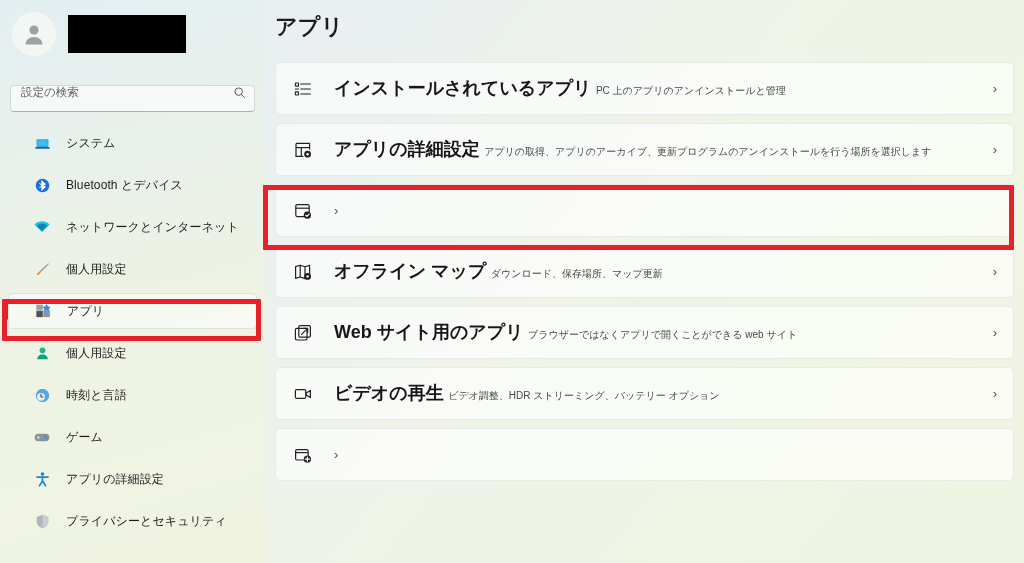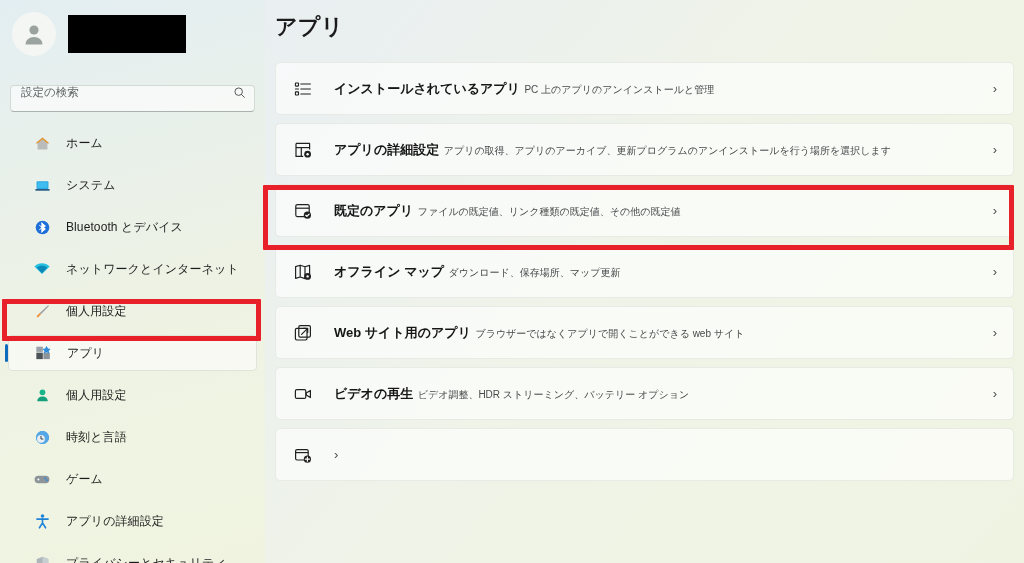--- a/index.html
+++ b/index.html
@@ -165,21 +165,21 @@
     width: 22px; height: 22px;
     flex: none;
     display: flex;
     align-items: center;
     justify-content: center;
     margin-right: 20px;
     color: #202020;
   }
   .card-text { flex: 1; min-width: 0; }
   .card-title {
-    font-size: 13px;
+    font-size: 18px;
     color: #161616;
     font-weight: bold;
     line-height: 1.35;
     white-space: nowrap;
   }
   .card-sub {
     font-size: 10px;
     color: #44494a;
     line-height: 1.45;
     margin-top: 3px;
@@ -229,29 +229,20 @@
           <svg width="13" height="13" viewBox="0 0 16 16" aria-hidden="true">
             <circle cx="7" cy="7" r="4.6" fill="none" stroke="currentColor" stroke-width="1.15"></circle>
             <line x1="10.4" y1="10.4" x2="14" y2="14" stroke="currentColor" stroke-width="1.15" stroke-linecap="round"></line>
           </svg>
         </span>
       </div>
     </div>
 
     <div class="nav">
 
-      <div class="nav-item">
-        <span class="nav-icon">
-          <svg width="17" height="17" viewBox="0 0 20 20" aria-hidden="true">
-            <path d="M10 3 L18 9.6 H15.8 V17 H4.2 V9.6 H2 Z" fill="#b9bcba"></path>
-            <path d="M10 3 L18 9.6 H15.6 L10 5.1 L4.4 9.6 H2 Z" fill="#e8962e"></path>
-          </svg>
-        </span>
-        <span class="nav-label">ホーム</span>
-      </div>
 
       <div class="nav-item">
         <span class="nav-icon">
           <svg width="17" height="17" viewBox="0 0 20 20" aria-hidden="true">
             <rect x="3" y="5" width="14" height="9" rx="1.1" fill="#2aa7e0"></rect>
             <rect x="4.2" y="6.2" width="11.6" height="6.6" fill="#3ebdf0"></rect>
             <rect x="1.4" y="14" width="17.2" height="2.1" rx="1" fill="#2c5d85"></rect>
           </svg>
         </span>
         <span class="nav-label">システム</span>
@@ -399,24 +390,20 @@
 
       <div class="card">
         <span class="card-icon">
           <svg width="20" height="20" viewBox="0 0 20 20" aria-hidden="true">
             <rect x="2.8" y="3.6" width="13.4" height="12" rx="1.5" fill="none" stroke="currentColor" stroke-width="1.2"></rect>
             <line x1="2.8" y1="7.2" x2="16.2" y2="7.2" stroke="currentColor" stroke-width="1.2"></line>
             <circle cx="14.4" cy="14.2" r="3.6" fill="currentColor"></circle>
             <path d="M12.8 14.3 L13.9 15.4 L16.1 13.1" fill="none" stroke="#ffffff" stroke-width="1.25" stroke-linecap="round" stroke-linejoin="round"></path>
           </svg>
         </span>
-        <span class="card-text">
-          <span class="card-title">既定のアプリ</span>
-          <span class="card-sub">ファイルの既定値、リンク種類の既定値、その他の既定値</span>
-        </span>
         <span class="chevron">›</span>
       </div>
 
       <div class="card">
         <span class="card-icon">
           <svg width="20" height="20" viewBox="0 0 20 20" aria-hidden="true">
             <path d="M2.6 4.6 L7.2 3.2 V15 L2.6 16.4 Z M7.2 3.2 L12 4.8 V16.6 L7.2 15 Z M12 4.8 L16.6 3.4 V12" fill="none" stroke="currentColor" stroke-width="1.2" stroke-linejoin="round"></path>
             <circle cx="14.6" cy="14.4" r="3.4" fill="currentColor"></circle>
             <circle cx="14.6" cy="14.4" r="1.2" fill="#ffffff"></circle>
           </svg>

